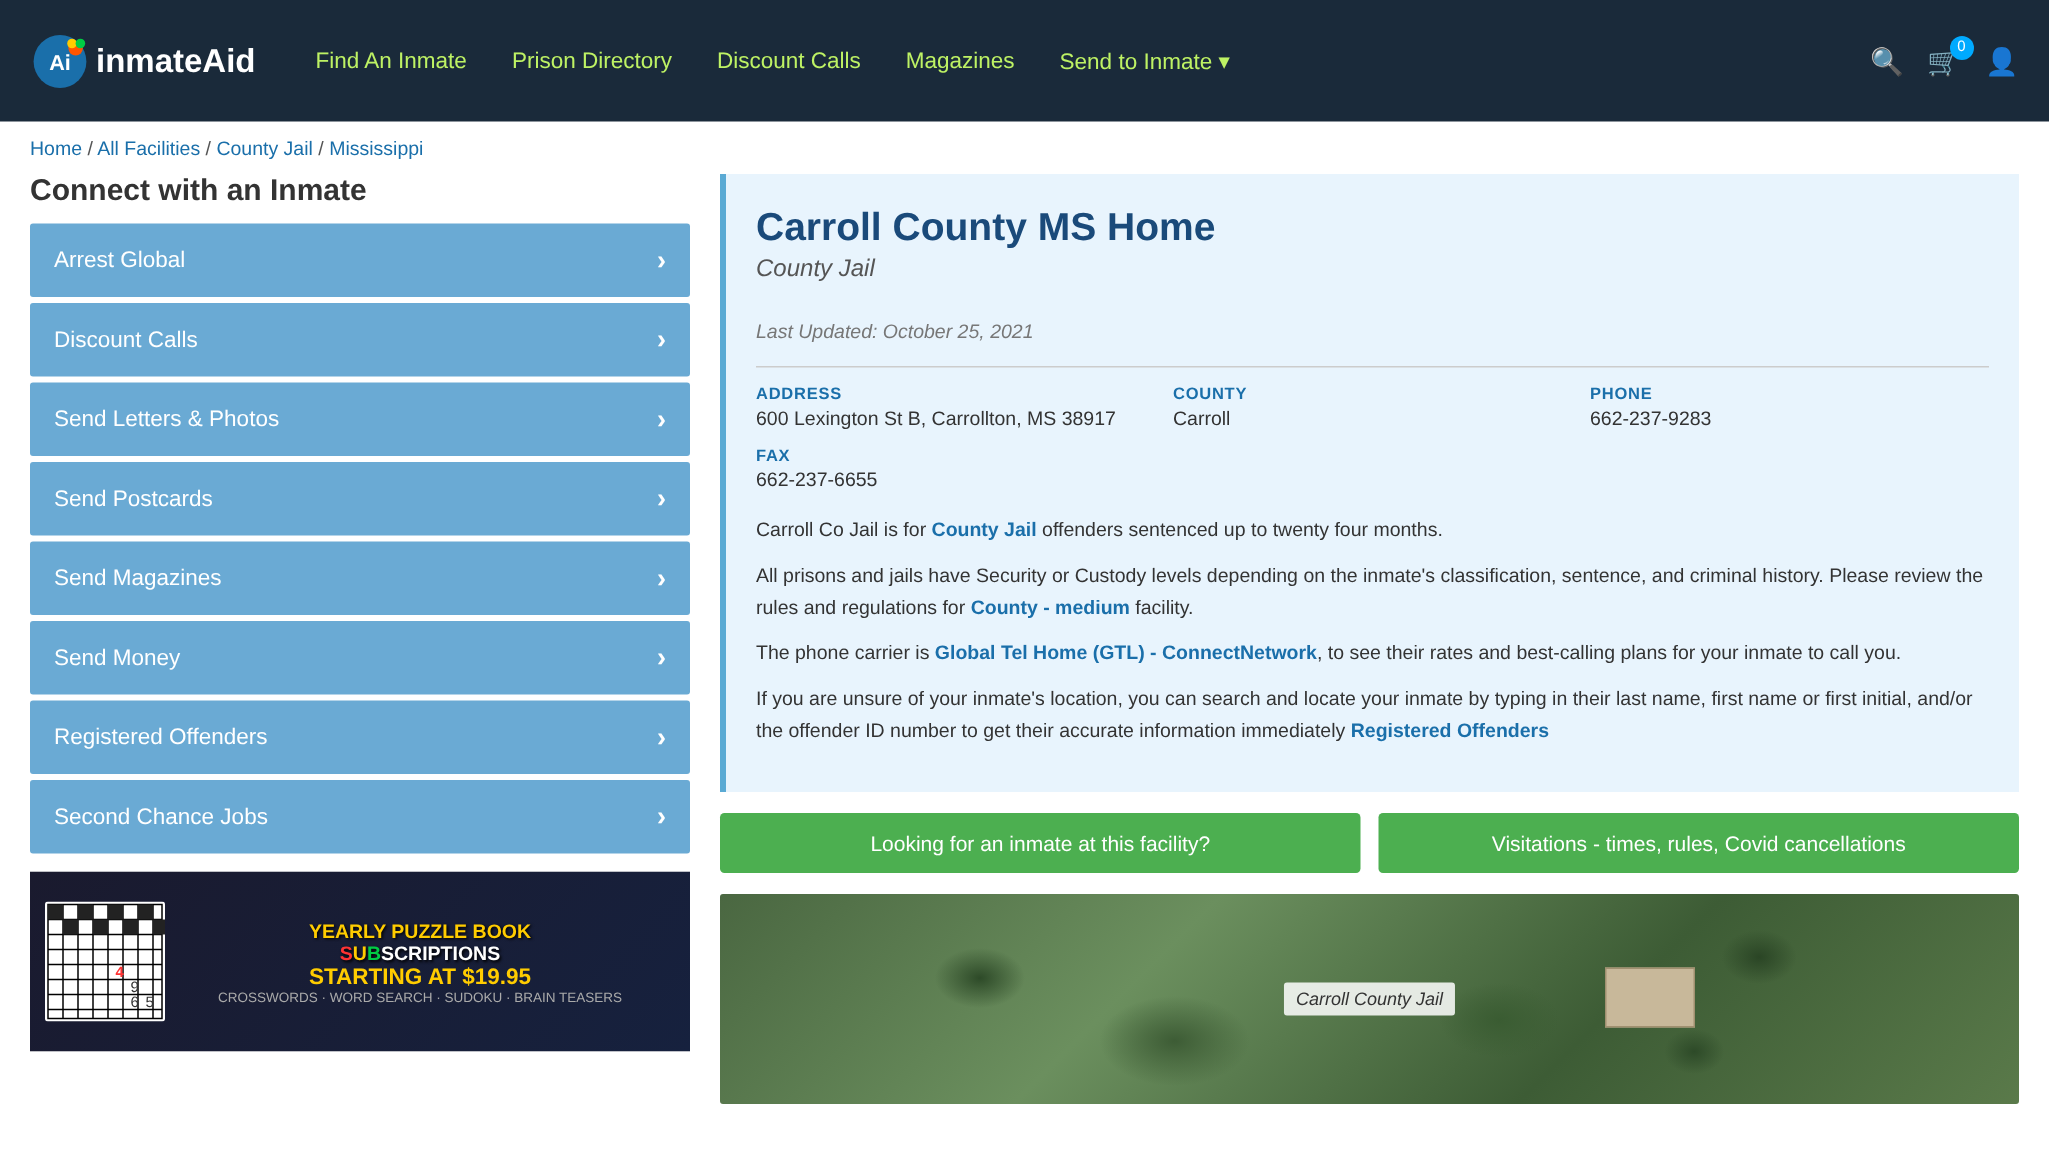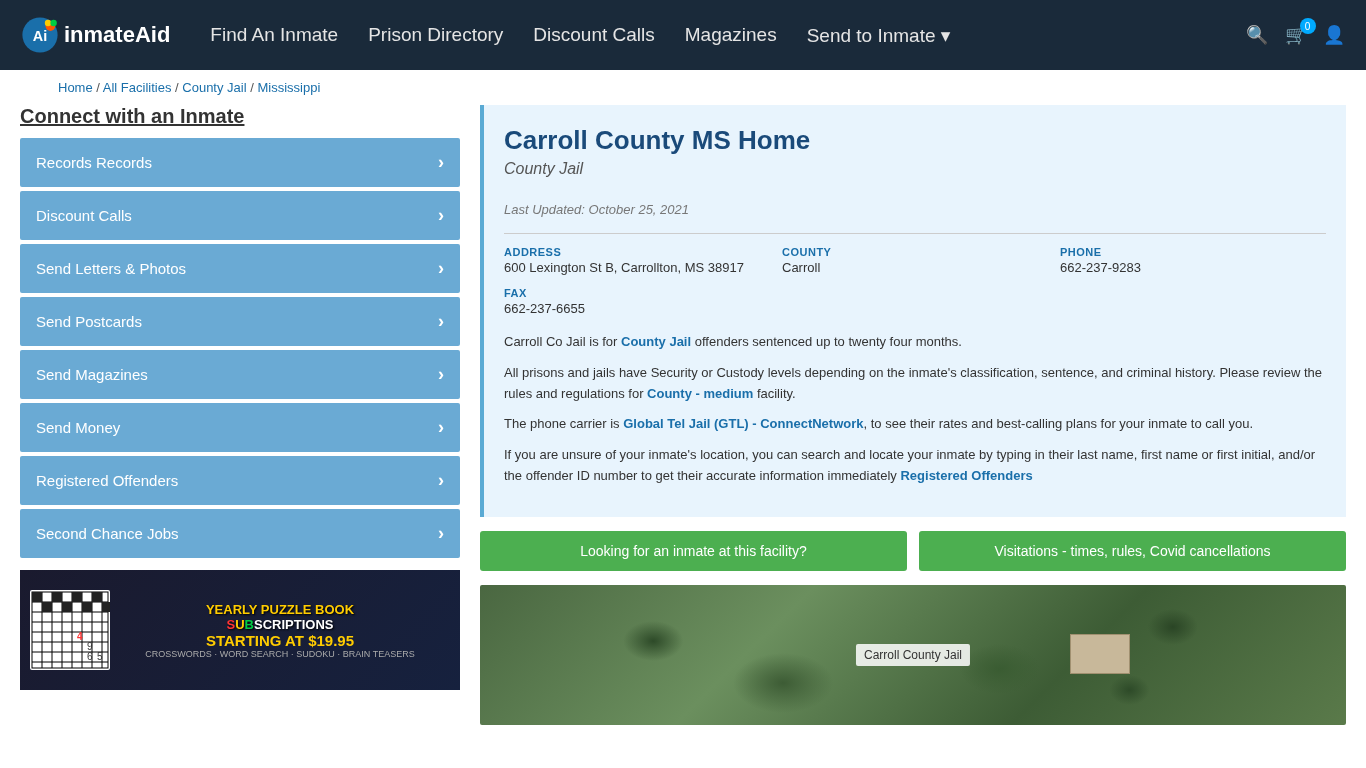--- a/index.html
+++ b/index.html
@@ -4,21 +4,21 @@
   <style>
     * { margin: 0; padding: 0; box-sizing: border-box; }
     body { font-family: Arial, sans-serif; font-size: 14px; color: #333; background: #fff; }
 
     
     .header {
       background: #1a2a3a;
       display: flex;
       align-items: center;
       padding: 0 20px;
-      height: 70px;
+      height: 81px;
     }
     .logo {
       display: flex;
       align-items: center;
       margin-right: 40px;
     }
     .logo-text {
       color: #fff;
       font-size: 22px;
       font-weight: bold;
@@ -28,23 +28,23 @@
       height: 40px;
       margin-right: 4px;
     }
     .nav {
       display: flex;
       align-items: center;
       flex: 1;
       gap: 30px;
     }
     .nav-item {
-      color: #e5e5e5;
+      color: #bef264;
       text-decoration: none;
-      font-size: 19px;
+      font-size: 15px;
       white-space: nowrap;
       cursor: pointer;
     }
     .nav-right {
       display: flex;
       align-items: center;
       gap: 16px;
     }
     .nav-icon {
       color: #fff;
@@ -64,21 +64,20 @@
       font-size: 10px;
       display: flex;
       align-items: center;
       justify-content: center;
     }
 
     
     .breadcrumb {
       padding: 10px 20px;
       font-size: 13px;
-      margin-left: 38px;
     }
     .breadcrumb a {
       color: #1a6faa;
       text-decoration: none;
     }
     .breadcrumb span { color: #555; }
 
     
     .main-layout {
       display: flex;
@@ -87,21 +86,20 @@
     }
 
     
     .sidebar {
       width: 440px;
       flex-shrink: 0;
     }
     .sidebar-title {
       font-size: 20px;
       font-weight: bold;
-      text-decoration: underline;
       margin-bottom: 10px;
     }
     .sidebar-menu {
       display: flex;
       flex-direction: column;
       gap: 4px;
     }
     .sidebar-item {
       background: #6aaad4;
       color: #fff;
@@ -255,20 +253,21 @@
     .map-label {
       position: absolute;
       top: 50%;
       left: 50%;
       transform: translate(-50%, -50%);
       background: rgba(255,255,255,0.85);
       padding: 4px 8px;
       font-size: 12px;
       border-radius: 2px;
       white-space: nowrap;
+      font-style: italic;
     }
     .map-trees {
       position: absolute;
       inset: 0;
       background: 
         radial-gradient(ellipse 30px 20px at 20% 40%, #2d4a28 0%, transparent 100%),
         radial-gradient(ellipse 40px 25px at 60% 60%, #3a5c32 0%, transparent 100%),
         radial-gradient(ellipse 25px 18px at 80% 30%, #2a4525 0%, transparent 100%),
         radial-gradient(ellipse 50px 30px at 35% 70%, #3d5c35 0%, transparent 100%),
         radial-gradient(ellipse 20px 15px at 75% 75%, #2d4a28 0%, transparent 100%);
@@ -323,21 +322,21 @@
 <nav class="breadcrumb">
   <a>Home</a><span> / </span><a>All Facilities</a><span> / </span><a>County Jail</a><span> / </span><a>Mississippi</a>
 </nav>
 
 <div class="main-layout">
 
   <aside class="sidebar">
     <h2 class="sidebar-title">Connect with an Inmate</h2>
     <div class="sidebar-menu">
       <div class="sidebar-item">
-        <span>Records Records</span>
+        <span>Arrest Global</span>
         <span class="sidebar-arrow">›</span>
       </div>
       <div class="sidebar-item">
         <span>Discount Calls</span>
         <span class="sidebar-arrow">›</span>
       </div>
       <div class="sidebar-item">
         <span>Send Letters &amp; Photos</span>
         <span class="sidebar-arrow">›</span>
       </div>
@@ -440,21 +439,21 @@
       </div>
 
       <div class="facility-desc">
         <p>
           Carroll Co Jail is for <a>County Jail</a> offenders sentenced up to twenty four months.
         </p>
         <p>
           All prisons and jails have Security or Custody levels depending on the inmate's classification, sentence, and criminal history. Please review the rules and regulations for <a>County - medium</a> facility.
         </p>
         <p>
-          The phone carrier is <a>Global Tel Jail (GTL) - ConnectNetwork</a>, to see their rates and best-calling plans for your inmate to call you.
+          The phone carrier is <a>Global Tel Home (GTL) - ConnectNetwork</a>, to see their rates and best-calling plans for your inmate to call you.
         </p>
         <p>
           If you are unsure of your inmate's location, you can search and locate your inmate by typing in their last name, first name or first initial, and/or the offender ID number to get their accurate information immediately <a>Registered Offenders</a>
         </p>
       </div>
     </div>
 
     <div class="action-buttons">
       <button class="btn-green">Looking for an inmate at this facility?</button>
       <button class="btn-green">Visitations - times, rules, Covid cancellations</button>

